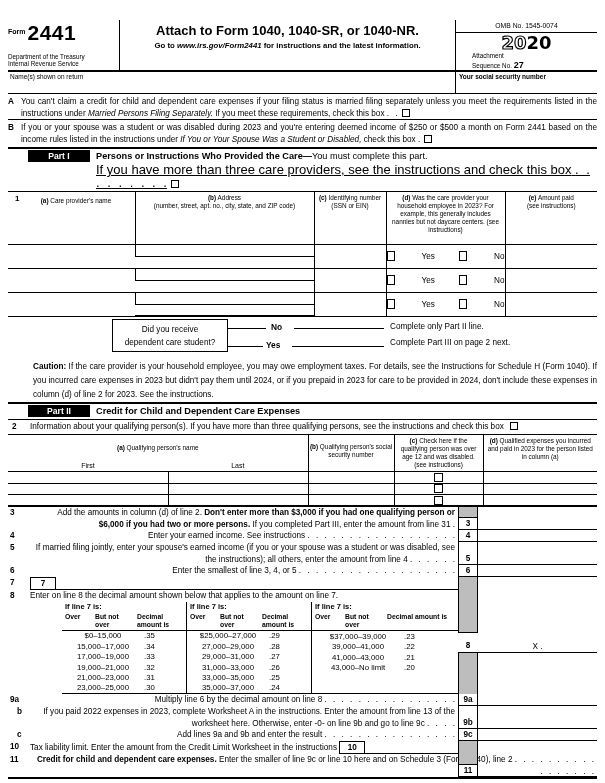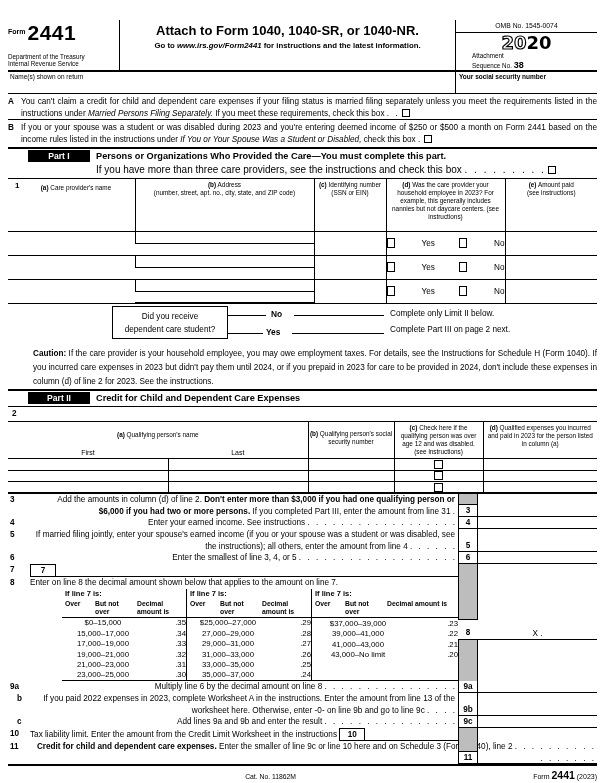--- a/index.html
+++ b/index.html
@@ -35,22 +35,22 @@
   .lineAB { display:flex; font-size:8.2px; line-height:11.5px; padding:2px 0 1px; }
   .lineA { border-bottom:1px solid #000; height:26px; }
   .lineB { height:27px; }
   .ab-letter { font-weight:bold; width:13px; flex:none; }
   .ab-text { flex:1; text-align:justify; }
 
   
   .part-bar { display:grid; grid-template-columns:88px 1fr; border-top:2px solid #000; border-bottom:1px solid #000; padding:1px 0 2px; }
   .p-label { background:#000; color:#fff; font-weight:bold; font-size:8.6px; text-align:center; margin-left:20px; width:62px; height:12px; line-height:12px; }
   .p-title { font-weight:bold; font-size:9.2px; line-height:13px; }
-  .p-title .nrm { font-weight:bold; }
-  .p-sub { font-size:10px; line-height:13px; grid-column:2; }
+  .p-title .nrm { font-weight:normal; }
+  .p-sub { font-size:13px; line-height:13px; grid-column:2;text-decoration:underline; }
   .dots { word-spacing:4px; }
 
   
   table { border-collapse:collapse; width:589px; table-layout:fixed; }
   .ptable td { border-left:1px solid #000; border-bottom:1px solid #000; font-size:6.4px; vertical-align:top; }
   .ptable td.nc { border-left:none; }
   .phead td { text-align:center; height:52px; padding:2px 2px 0; line-height:1.25; }
   .ha { display:flex; }
   .ha .tno { font-size:8px; padding-left:5px; }
   .ha .hwrap { flex:1; padding-top:3px; }
@@ -122,21 +122,21 @@
   
   .dectable { margin-left:54px; width:396px; height:92px; display:flex; border-bottom:1px solid #000; }
   .dec-group { display:flex; flex-direction:column; }
   .dg1 { width:125px; border-right:1px solid #000; }
   .dg2 { width:125px; border-right:1px solid #000; }
   .dg3 { flex:1; }
   .dec-caption { font-weight:bold; font-size:7.5px; height:11px; padding-left:3px; }
   .dec-head { display:flex; font-weight:bold; font-size:6.8px; line-height:1.15; border-bottom:1px solid #000; height:18px; }
   .dh-over { width:33px; padding-left:3px; } .dh-but { width:37px; } .dh-dec { flex:1; padding-left:5px; }
   .dec-row { display:flex; font-size:7.8px; height:10.5px; align-items:center; }
-  .dr-range { width:82px; text-align:center; } .dr-dec { flex:1; text-align:right; }
+  .dr-range { width:82px; text-align:center; } .dr-dec { flex:1; text-align:left; }
   .dg3 .dr-range { width:92px; }
 
   
   .block1011 { display:flex; width:589px; height:36px; }
   .b1011-left { width:450px; }
   .l11row { display:flex; }
   .b1011-right { width:139px; position:relative; border-bottom:1px solid #000; }
   .strip1011 { position:absolute; left:0; top:0; bottom:0; width:20px; background:#bdbdbd; border-left:1px solid #000; border-right:1px solid #000; }
   .box11 { position:absolute; left:0; bottom:0; width:20px; height:12px; background:#fff; border:1px solid #000; border-bottom:none;
            font-weight:bold; font-size:8.2px; text-align:center; line-height:12px; }
@@ -162,21 +162,21 @@
     </div>
     <div class="h-center">
       <div class="h-attach">Attach to Form 1040, 1040-SR, or 1040-NR.</div>
       <div class="h-goto"><span>Go to </span><i>www.irs.gov/Form2441</i><span> for instructions and the latest information.</span></div>
     </div>
     <div class="h-right">
       <div class="omb">OMB No. 1545-0074</div>
       <div class="year"><span class="yr-outline">20</span><span>20</span></div>
       <div class="attseq">
         <div>Attachment</div>
-        <div><span>Sequence No. </span><span class="seq-no">38</span></div>
+        <div><span>Sequence No. </span><span class="seq-no">27</span></div>
       </div>
     </div>
   </div>
 
   <div class="name-row">
     <div class="name-cell"><span>Name(s) shown on return</span></div>
     <div class="ssn-cell"><span>Your social security number</span></div>
   </div>
 
   <div class="lineAB lineA">
@@ -184,21 +184,21 @@
     <div class="ab-text"><span>You can't claim a credit for child and dependent care expenses if your filing status is married filing separately unless you meet the requirements listed in the instructions under </span><i>Married Persons Filing Separately.</i><span> If you meet these requirements, check this box</span> <span class="dots">.  .</span><span class="cb"></span></div>
   </div>
 
   <div class="lineAB lineB">
     <span class="ab-letter">B</span>
     <div class="ab-text"><span>If you or your spouse was a student or was disabled during 2023 and you're entering deemed income of $250 or $500 a month on Form 2441 based on the income rules listed in the instructions under </span><i>If You or Your Spouse Was a Student or Disabled,</i><span> check this box</span> <span class="dots">.</span><span class="cb"></span></div>
   </div>
 
   <div class="part-bar">
     <div class="p-label">Part I</div>
-    <div class="p-title"><b>Persons or Organizations Who Provided the Care—</b><span class="nrm">You must complete this part.</span></div>
+    <div class="p-title"><b>Persons or Instructions Who Provided the Care—</b><span class="nrm">You must complete this part.</span></div>
     <div class="p-sub"><span>If you have more than three care providers, see the instructions and check this box</span> <span class="dots">.  .  .  .  .  .  .  .  .</span><span class="cb"></span></div>
   </div>
 
   <table class="ptable">
     <colgroup>
         <col style="width:127px">
         <col style="width:179px">
         <col style="width:72px">
         <col style="width:119px">
         <col style="width:92px">
@@ -274,36 +274,37 @@
     </table>
 
   <div class="flow">
     <div class="fq">
       <div>Did you receive</div>
       <div>dependent care student?</div>
     </div>
     <div class="fline" style="left:220px;top:11px;width:38px"></div>
     <span class="fkey" style="left:263px;top:5px">No</span>
     <div class="fline" style="left:286px;top:11px;width:90px"></div>
-    <span class="fres" style="left:382px;top:5px">Complete only Limit II below.</span>
+    <span class="fres" style="left:382px;top:5px">Complete only Part II line.</span>
     <div class="fline" style="left:220px;top:29px;width:35px"></div>
     <span class="fkey" style="left:258px;top:23px">Yes</span>
     <div class="fline" style="left:284px;top:29px;width:92px"></div>
     <span class="fres" style="left:382px;top:21px">Complete Part III on page 2 next.</span>
   </div>
 
   <div class="caution"><b>Caution:</b><span> If the care provider is your household employee, you may owe employment taxes. For details, see the Instructions for Schedule H (Form 1040). If you incurred care expenses in 2023 but didn't pay them until 2024, or if you prepaid in 2023 for care to be provided in 2024, don't include these expenses in column (d) of line 2 for 2023. See the instructions.</span></div>
 
   <div class="part-bar part2-bar">
     <div class="p-label">Part II</div>
     <div class="p-title">Credit for Child and Dependent Care Expenses</div>
   </div>
 
   <div class="line2-row">
     <span class="no2">2</span>
+    <div class="l2t"><span>Information about your qualifying person(s). If you have more than three qualifying persons, see the instructions and check this box</span> <span class="cb"></span></div>
   </div>
 
   <table class="qtable">
     <colgroup>
         <col style="width:160px">
         <col style="width:140px">
         <col style="width:86px">
         <col style="width:89px">
         <col style="width:114px">
       </colgroup>

